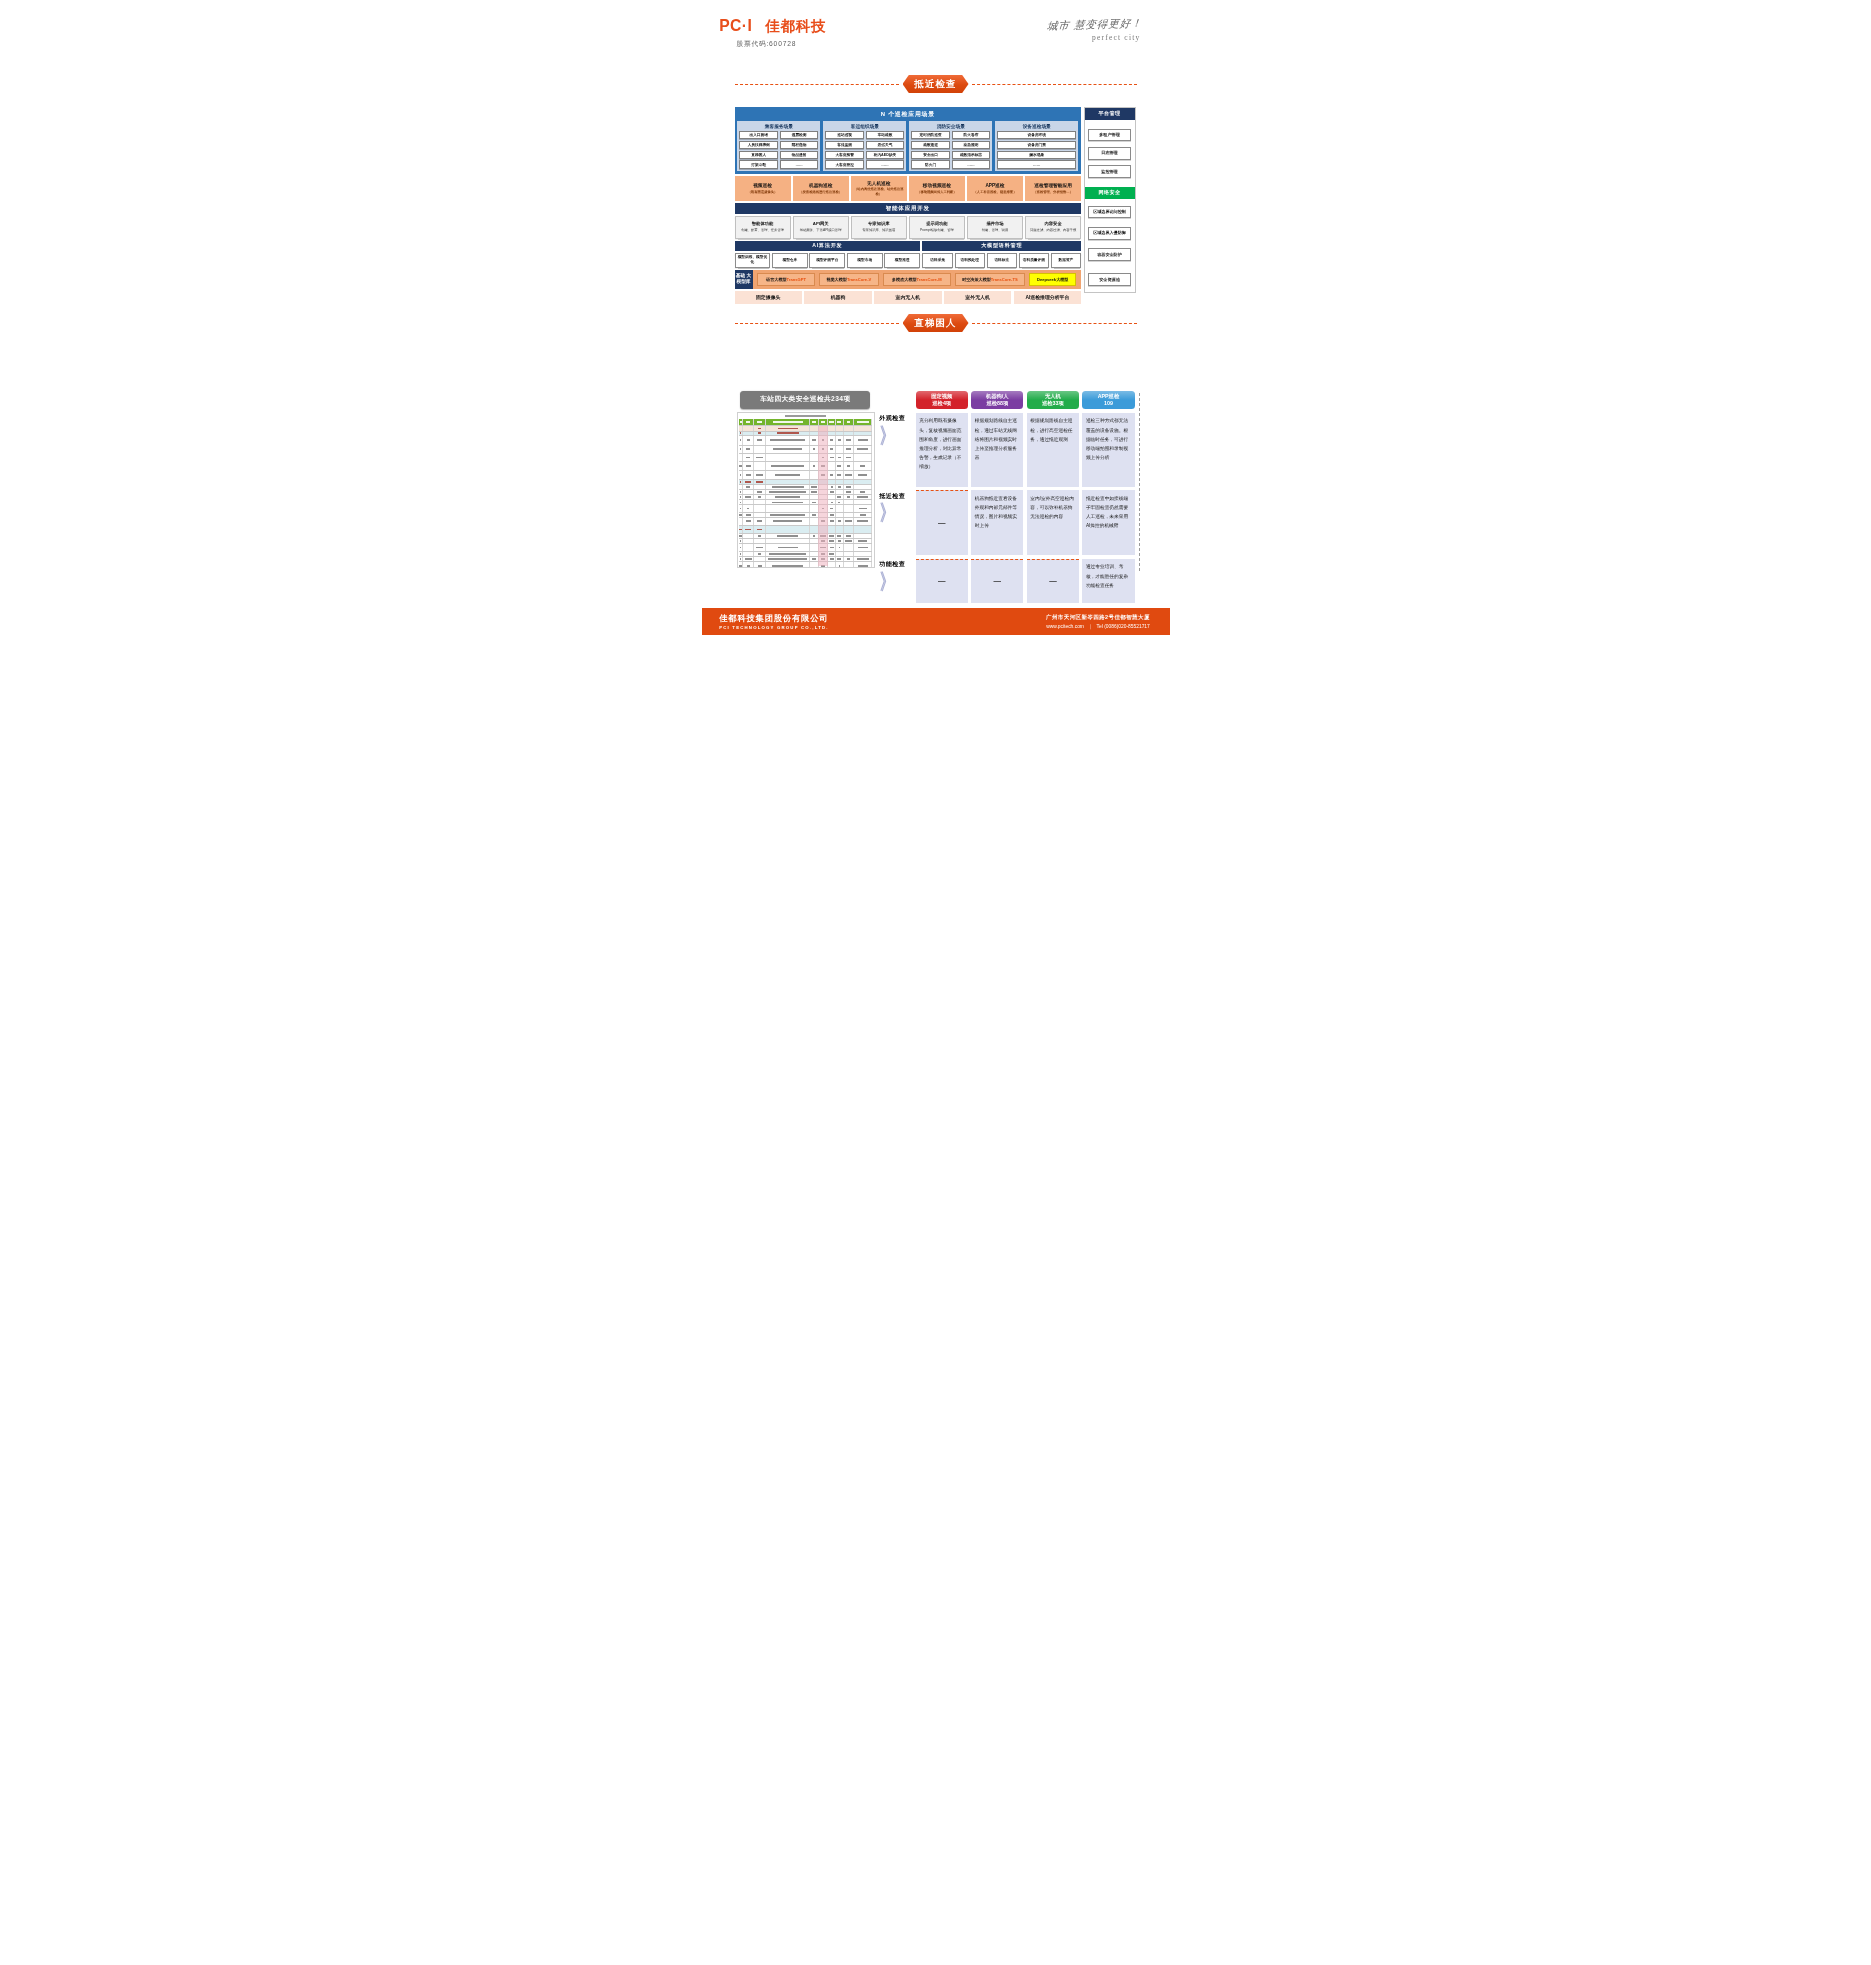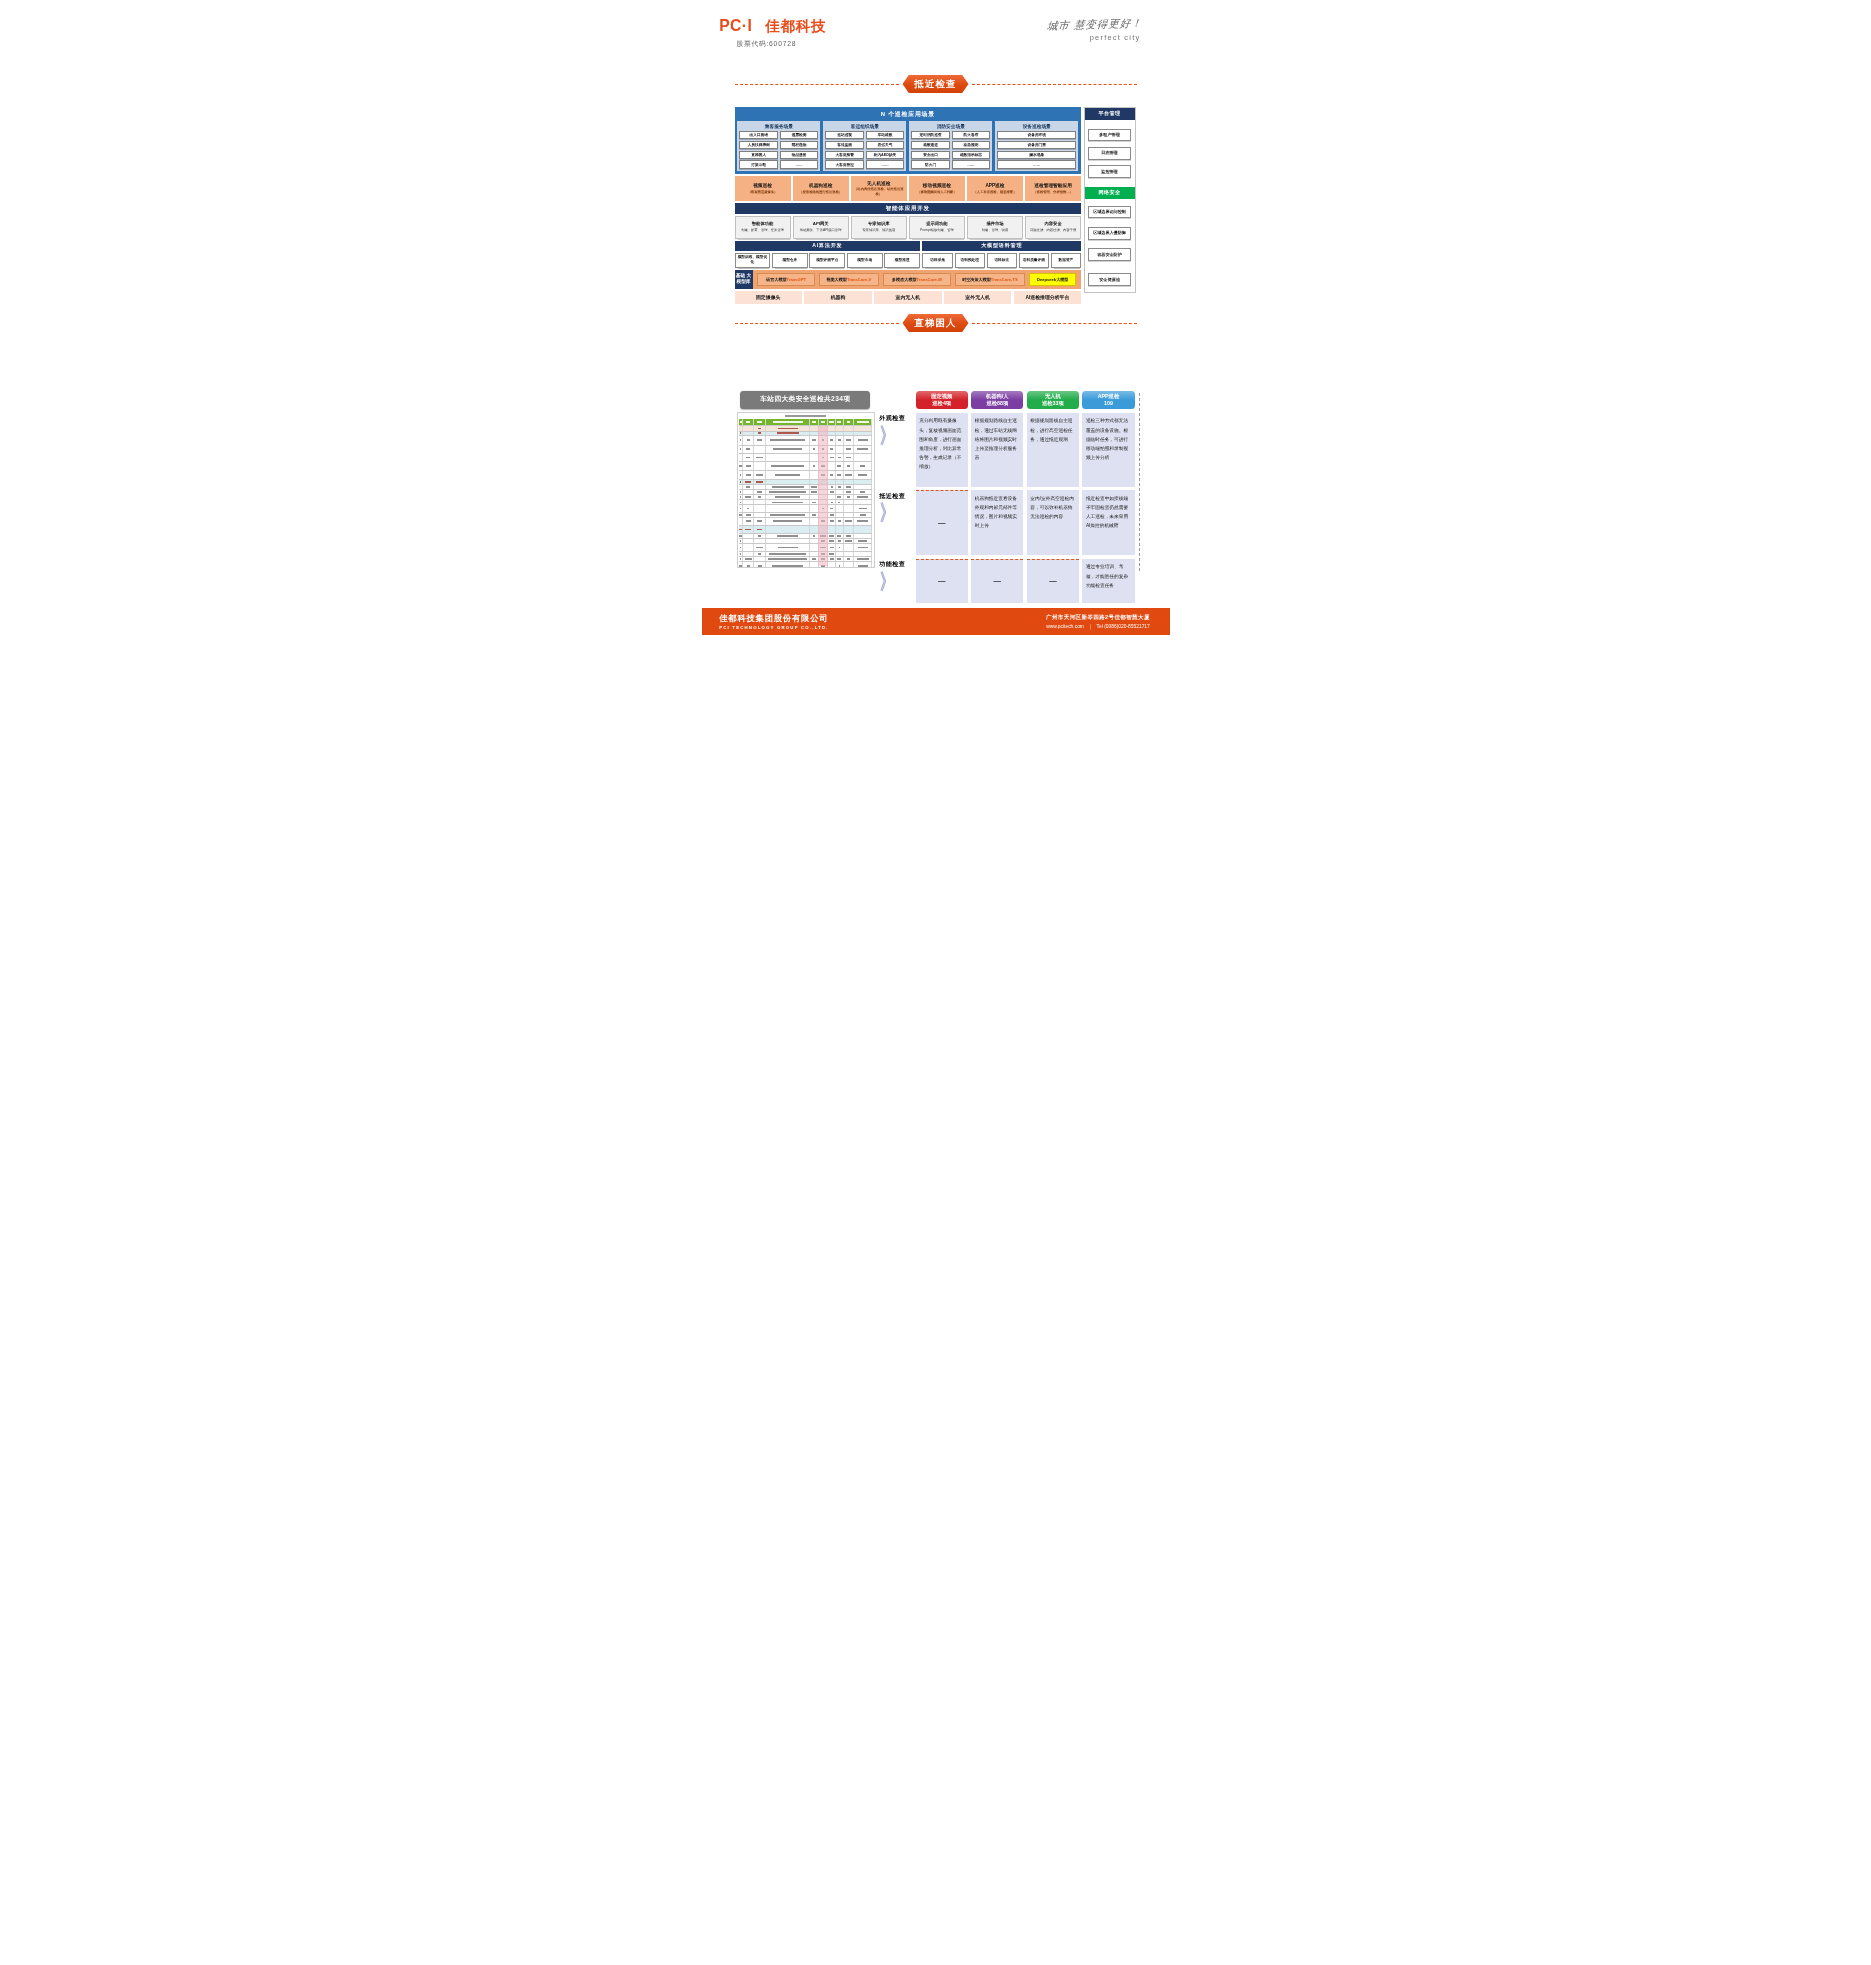--- a/index.html
+++ b/index.html
@@ -7,21 +7,21 @@
   .page { position: relative; width: 468px; height: 635px; margin: 0 auto; background: #fff; overflow: hidden; }
 
   
   .topbar { position: absolute; top: 17.3px; left: 17.7px; right: 27.5px; display: flex; justify-content: space-between; }
   .logo-line { display: flex; align-items: baseline; gap: 13px; }
   .logo-pci { font-size: 15.7px; font-weight: 800; color: #E84E1B; letter-spacing: 0.4px; }
   .logo-cn { font-size: 14.5px; font-weight: 800; color: #E84E1B; letter-spacing: 0.8px; }
   .stock { margin: 3.9px 0 0 17.3px; font-size: 6.7px; color: #5e5e5e; letter-spacing: 0.8px; }
   .tagline { text-align: right; padding-top: 0.8px; }
   .tag-cn { font-family: "DejaVu Serif", serif; font-style: italic; font-size: 10.6px; color: #666; letter-spacing: 0.8px; transform: skewX(-6deg) rotate(-2deg); }
-  .tag-en { font-family: Liberation Sans, sans-serif; font-size: 7.5px; color: #777; letter-spacing: 1.2px; margin-top: 0.8px; padding-right: 1.6px; }
+  .tag-en { font-family: Liberation Serif, serif; font-size: 7.5px; color: #777; letter-spacing: 1.2px; margin-top: 0.8px; padding-right: 1.6px; }
 
   
   .badge-row { position: absolute; left: 33px; right: 33px; display: flex; align-items: center; }
   .badge-row.first { top: 75px; }
   .badge-row.second { top: 314px; }
   .dash { flex: 1; border-top: 1.6px dashed #E75113; }
   .badge { width: 66px; height: 18px; margin: 0 3.9px; background: linear-gradient(180deg, #F06B38 0%, #DC4A10 55%, #D24208 100%);
            clip-path: polygon(6.3px 0, calc(100% - 6.3px) 0, 100% 50%, calc(100% - 6.3px) 100%, 6.3px 100%, 0 50%);
            color: #fff; font-size: 9.4px; font-weight: 800; letter-spacing: 1.2px; display: flex; align-items: center; justify-content: center; }
 

